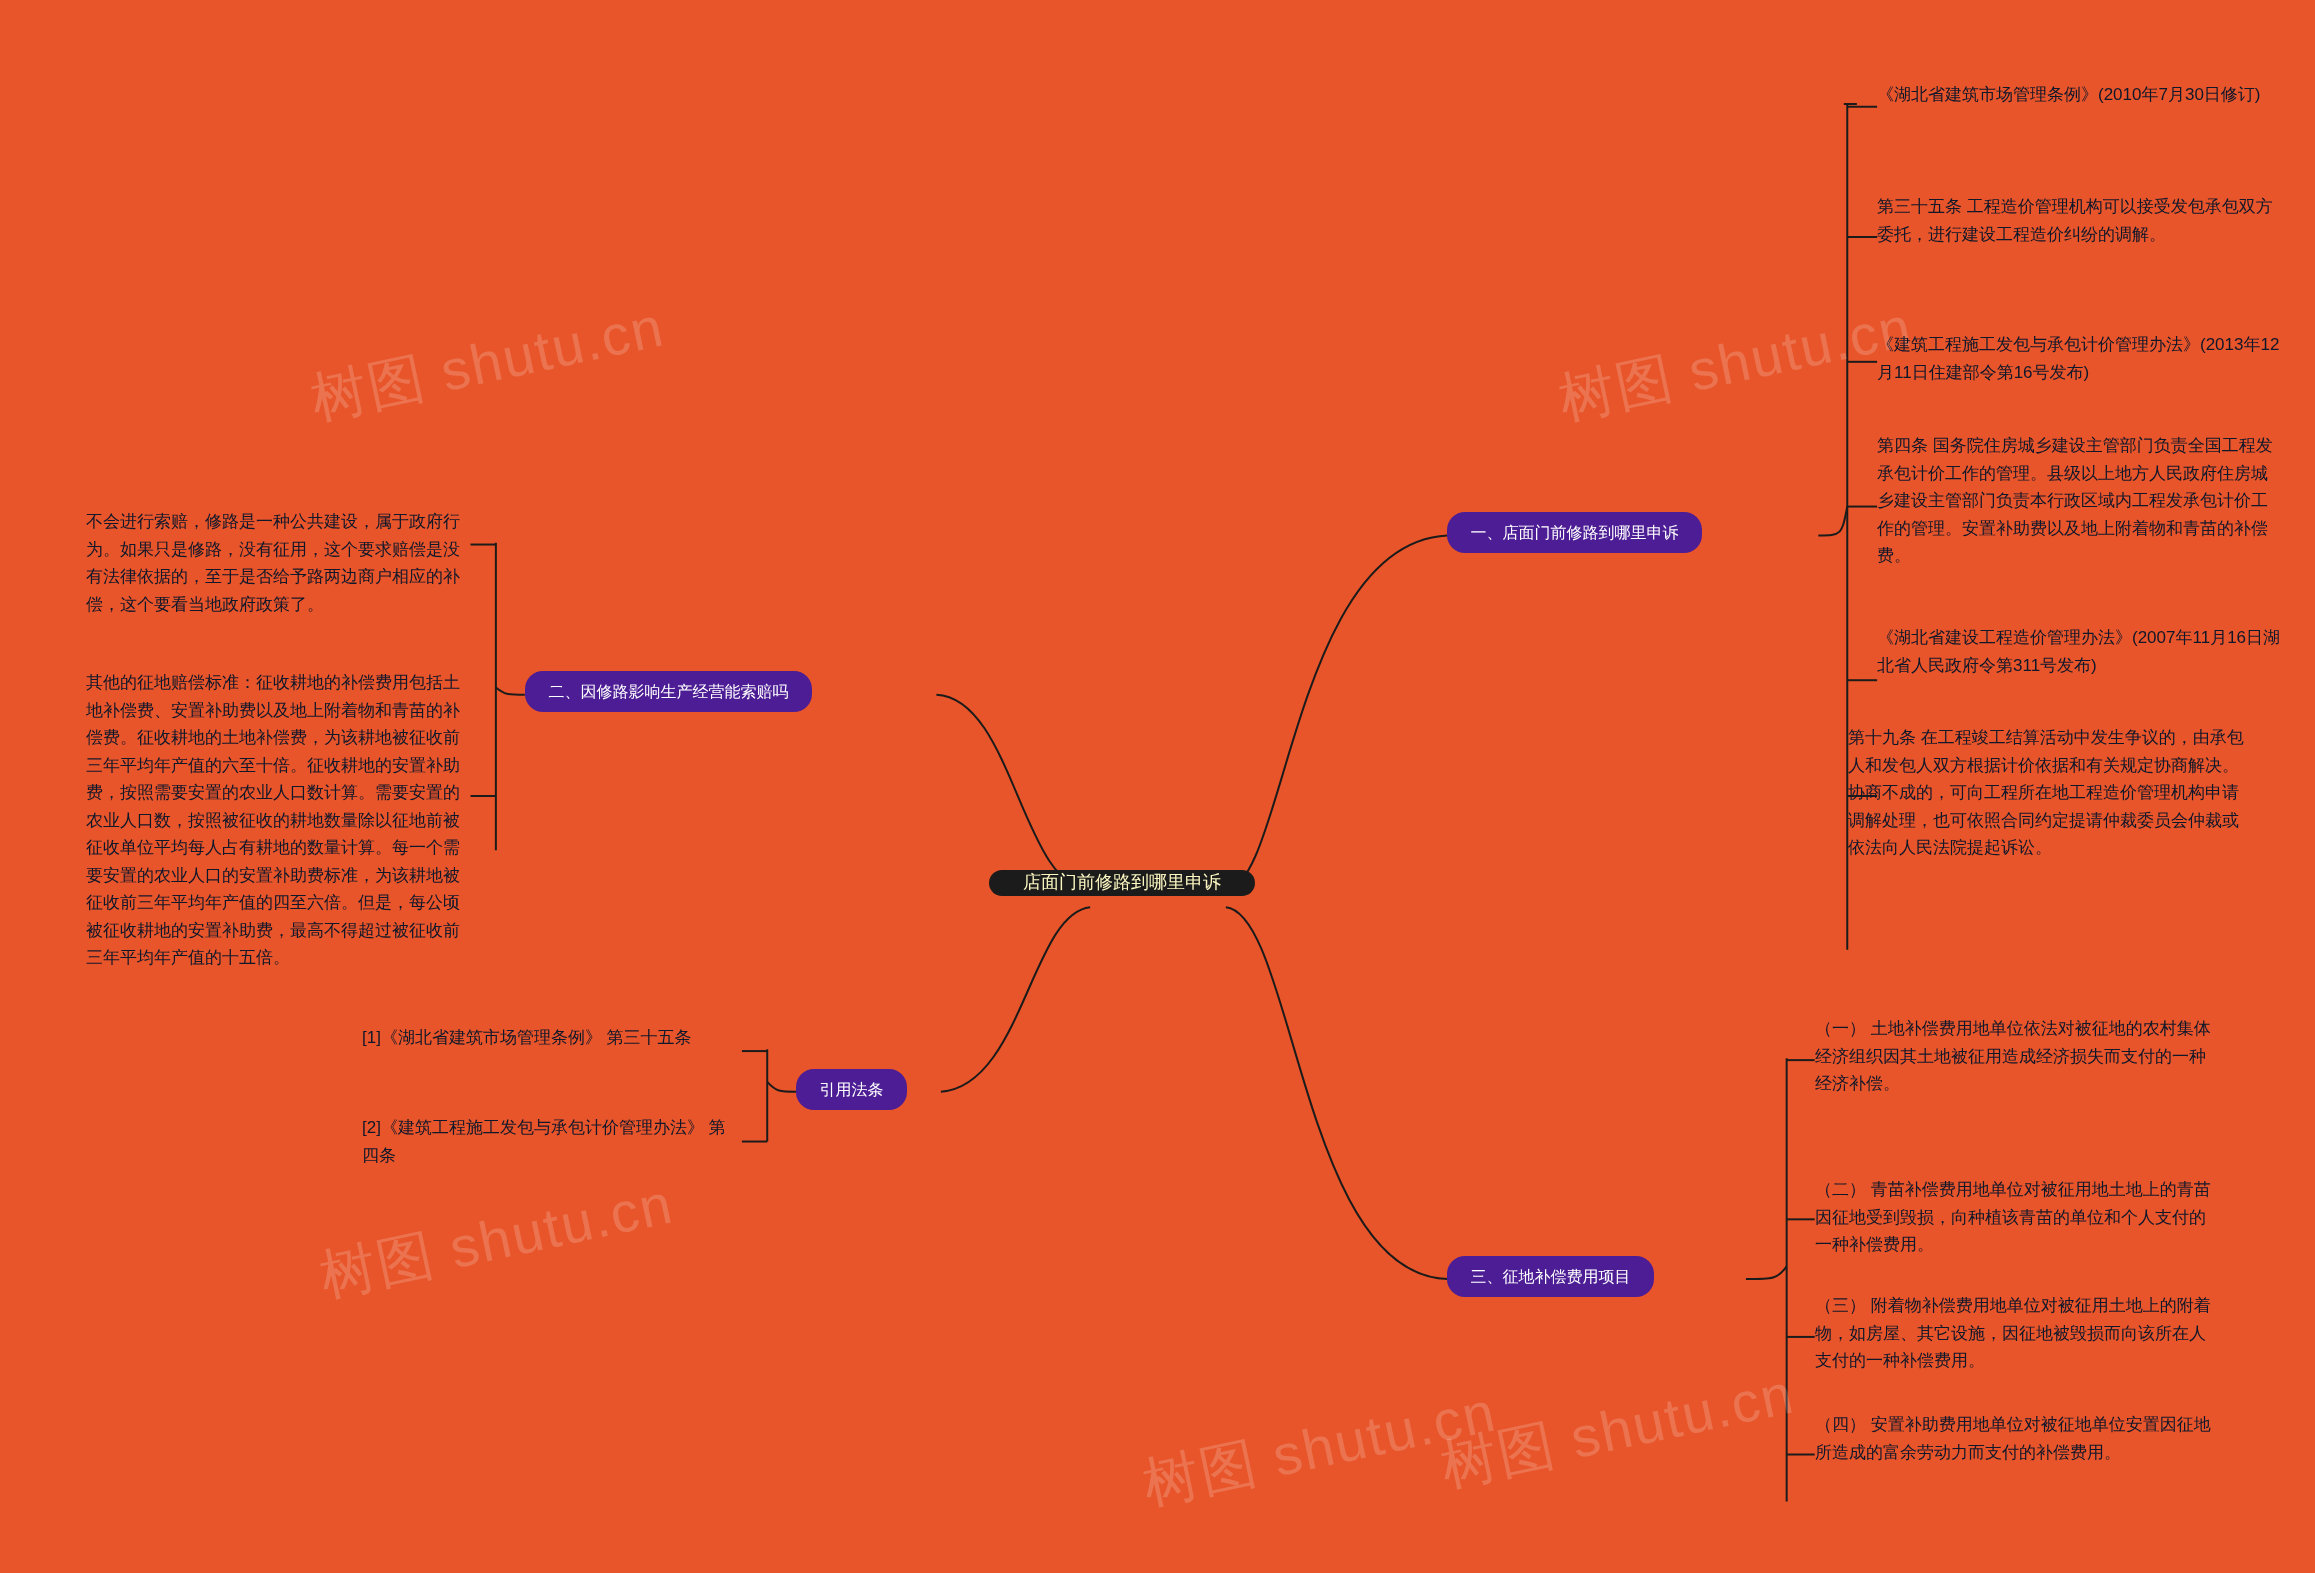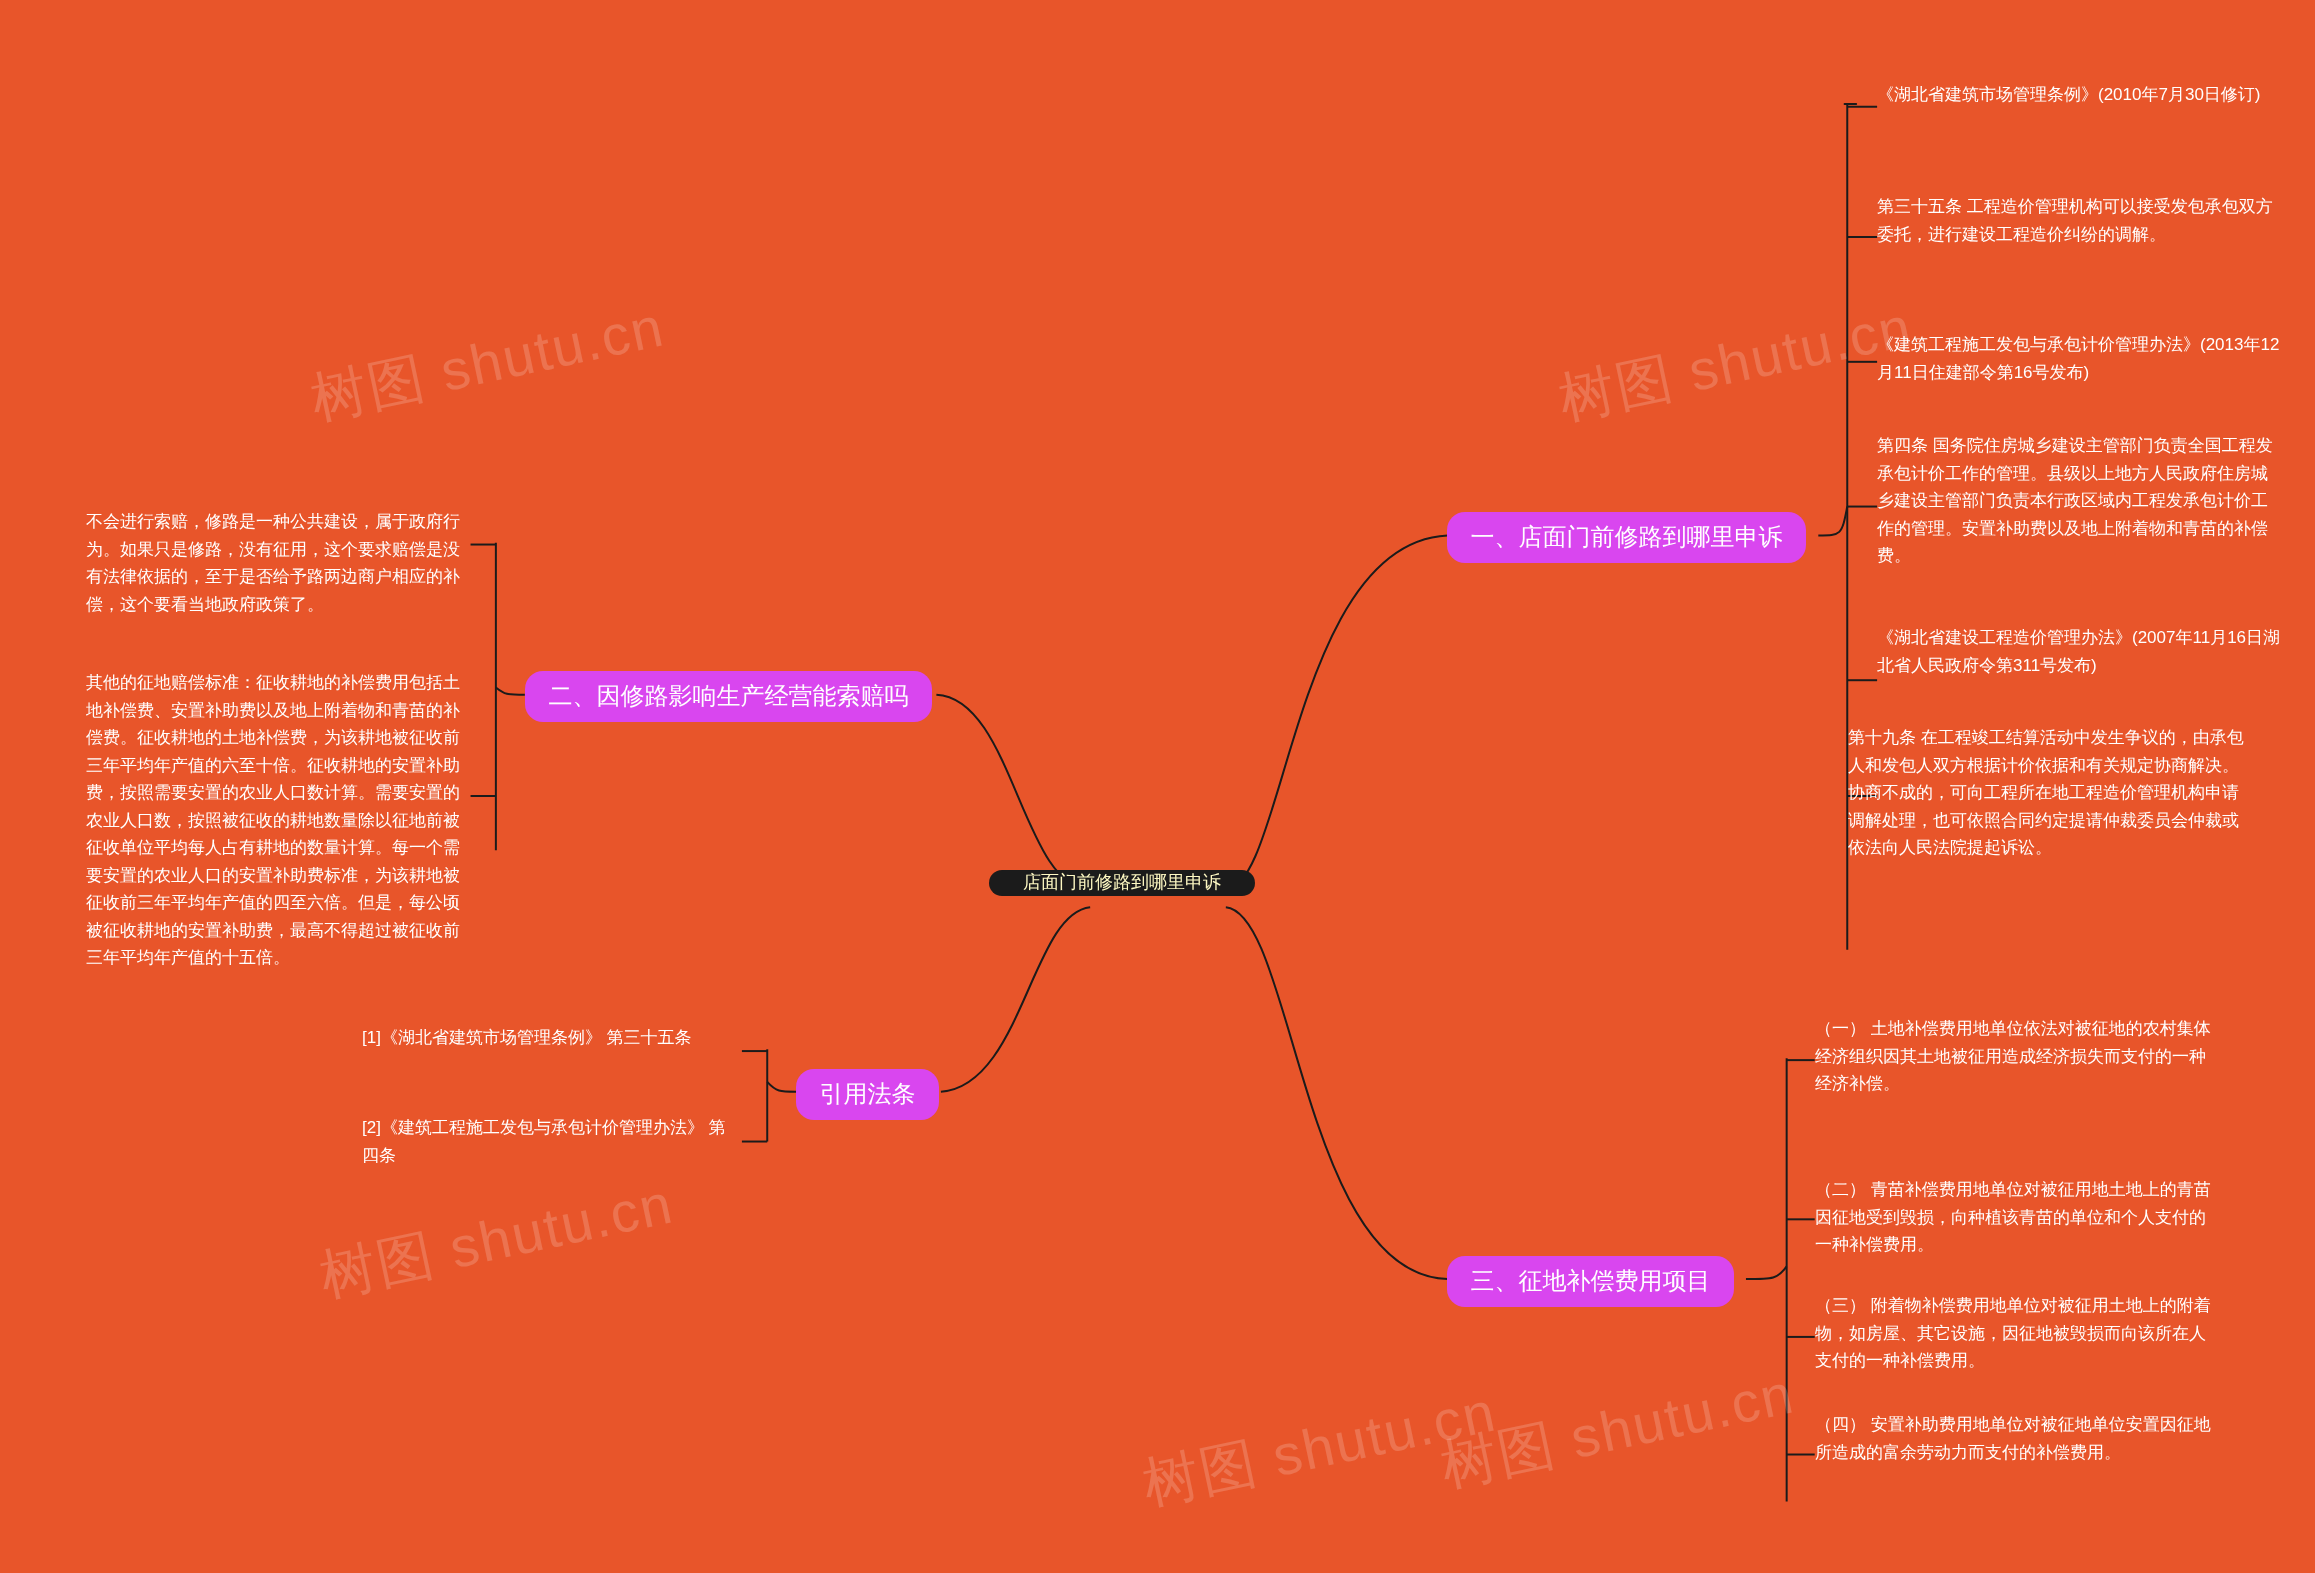--- a/index.html
+++ b/index.html
@@ -43,33 +43,33 @@
     background: #1b1b1b;
     color: #fef9c3;
     border-radius: 23.5px;
     padding: 2px 34px;
     font-size: 18px;
     line-height: 1.2;
     white-space: nowrap;
   }
   .node-branch {
     position: absolute;
-    background: #d946ef;
+    background: #4c1d95;
     color: #ffffff;
     border-radius: 18px;
     padding: 11px 23.5px;
-    font-size: 24px;
+    font-size: 16px;
     line-height: 1.2;
     white-space: nowrap;
   }
   .leaf {
     position: absolute;
     font-size: 17px;
     line-height: 1.62;
-    color: #ffffff;
+    color: #0f172a;
     white-space: pre-wrap;
     word-break: break-all;
   }
   .leaf.right { text-align: left; }
   .leaf.left  { text-align: left; }
 </style>
 </head>
 <body>
 
 <div id="canvas">

